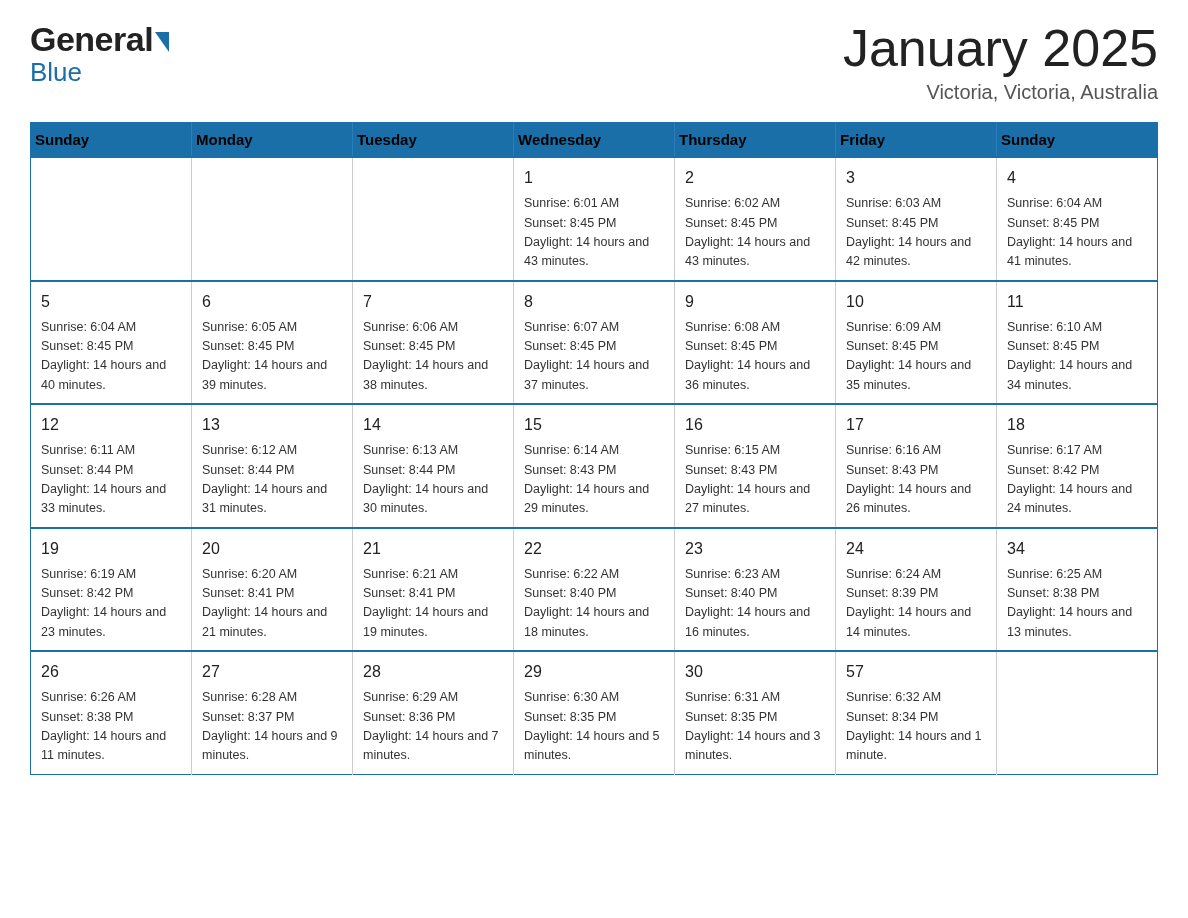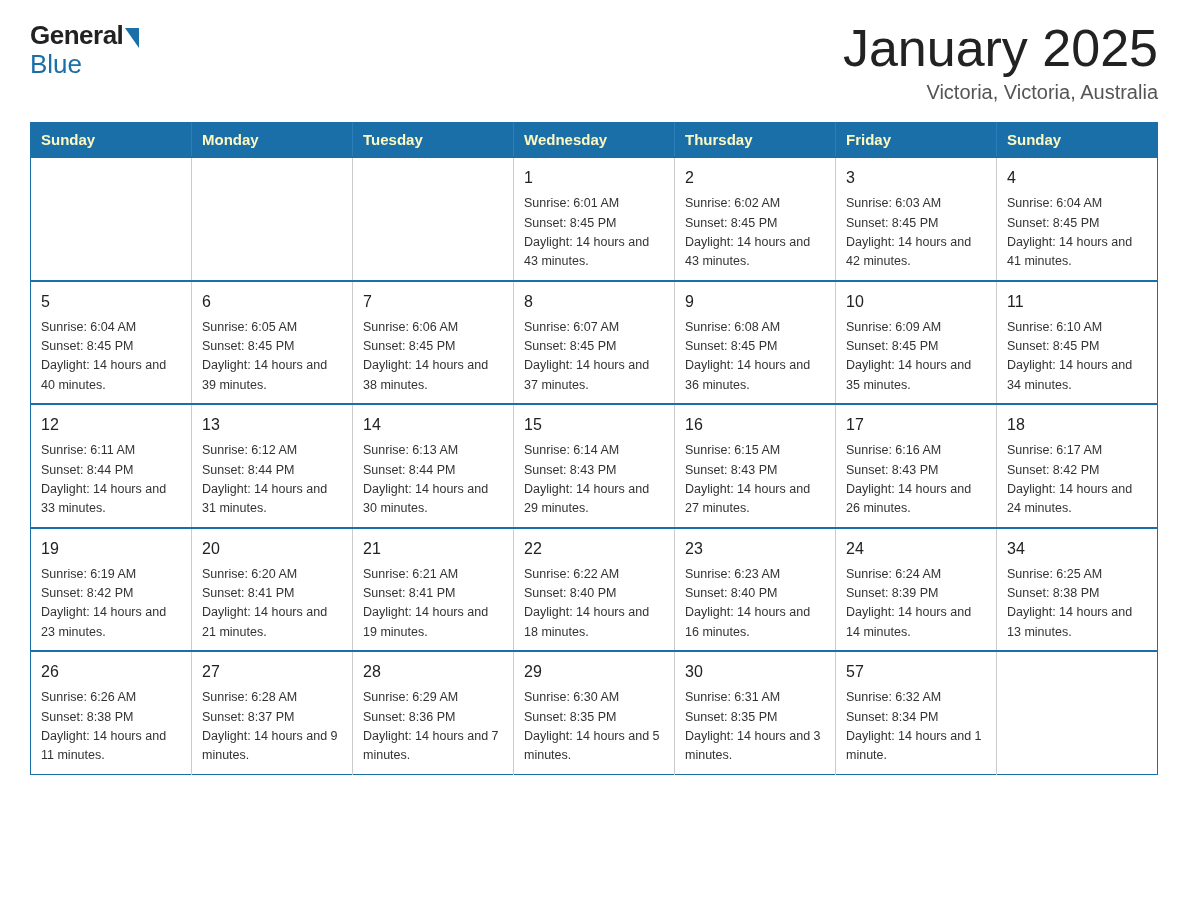--- a/index.html
+++ b/index.html
@@ -18,21 +18,21 @@
     .logo {
       display: flex;
       flex-direction: column;
       align-items: flex-start;
     }
     .logo-top {
       display: flex;
       align-items: center;
     }
     .logo-general {
-      font-size: 26px;
+      font-size: 34px;
       font-weight: bold;
       color: #222;
       letter-spacing: -0.5px;
     }
     .logo-arrow {
       width: 0;
       height: 0;
       border-left: 14px solid transparent;
       border-right: 0px solid transparent;
       border-top: 20px solid #1a6fa8;
@@ -59,24 +59,24 @@
       color: #555;
       margin-top: 4px;
     }
     .calendar {
       width: 100%;
       border-collapse: collapse;
       border: 1px solid #1a6fa8;
     }
     .calendar thead tr th {
       background-color: #1a6fa8;
-      color: #fef9c3;
+      color: #000000;
       font-size: 15px;
       font-weight: bold;
-      padding: 8px 10px;
+      padding: 8px 4px;
       text-align: left;
       border-right: 1px solid #2a7fba;
     }
     .calendar thead tr th:last-child {
       border-right: none;
     }
     .calendar tbody tr {
       border-top: 2px solid #1a6fa8;
     }
     .calendar tbody tr td {

